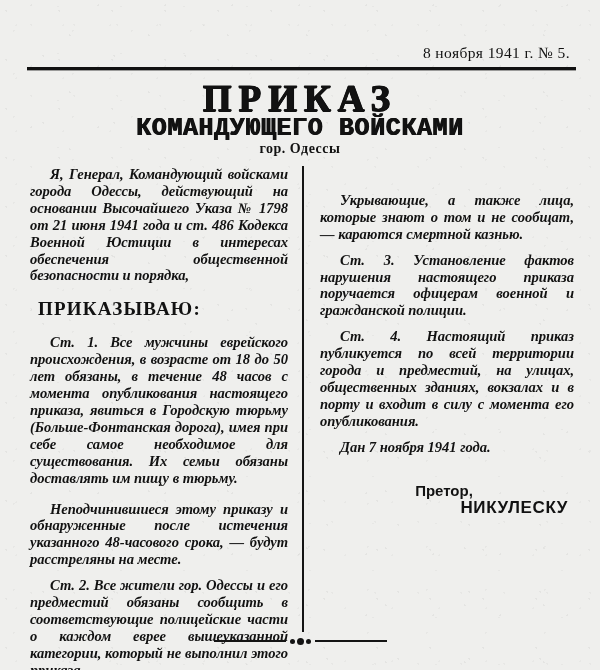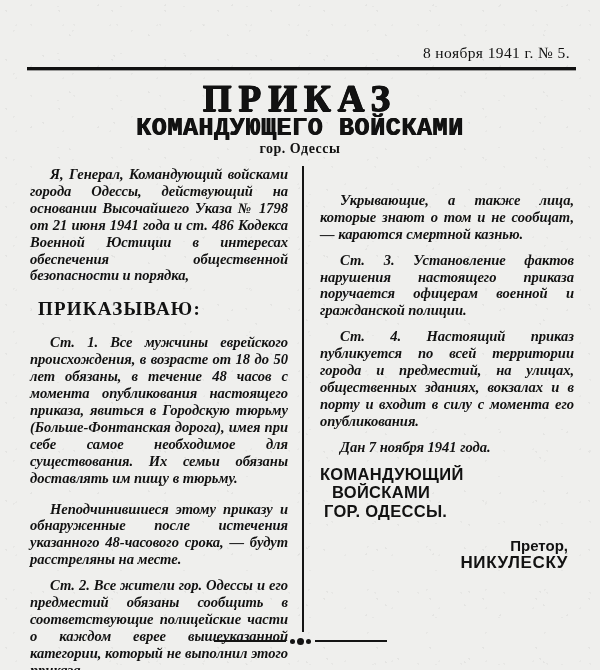--- a/index.html
+++ b/index.html
@@ -161,21 +161,21 @@
   .sign-org .l3 { padding-left: 4px; }
 
   .sign-person {
     margin-top: 17px;
     text-align: right;
     padding-right: 6px;
     font-family: "Liberation Sans", "DejaVu Sans", sans-serif;
     font-weight: 700;
     line-height: 17px;
   }
-  .sign-person .rank-title { font-size: 15px; }
+  .sign-person .rank-title { font-size: 15px; text-align: center; }
   .sign-person .rank       { font-size: 14px; }
   .sign-person .name       { font-size: 17px; letter-spacing: .6px; }
 
   
   .ornament {
     position: absolute;
     bottom: 24px;
     left: 0;
     right: 0;
     height: 10px;
@@ -252,25 +252,20 @@
       <div class="gap-sm"></div>
 
       <p class="indent">Ст. 4. Настоящий приказ публикуется по всей территории города и предместий, на улицах, общественных зданиях, вокзалах и в порту и входит в силу с момента его опубликования.</p>
 
       <div class="gap-sm"></div>
 
       <p class="indent">Дан 7 ноября 1941 года.</p>
 
       <div class="gap-sm"></div>
 
-      <div class="sign-org">
-        <div class="l1">КОМАНДУЮЩИЙ</div>
-        <div class="l2">ВОЙСКАМИ</div>
-        <div class="l3">ГОР. ОДЕССЫ.</div>
-      </div>
 
       <div class="sign-person">
         <div class="rank-title">Претор,</div>
         <div class="name">НИКУЛЕСКУ</div>
       </div>
     </div>
   </div>
 
   <div class="ornament">
     <div class="bar left"></div>

